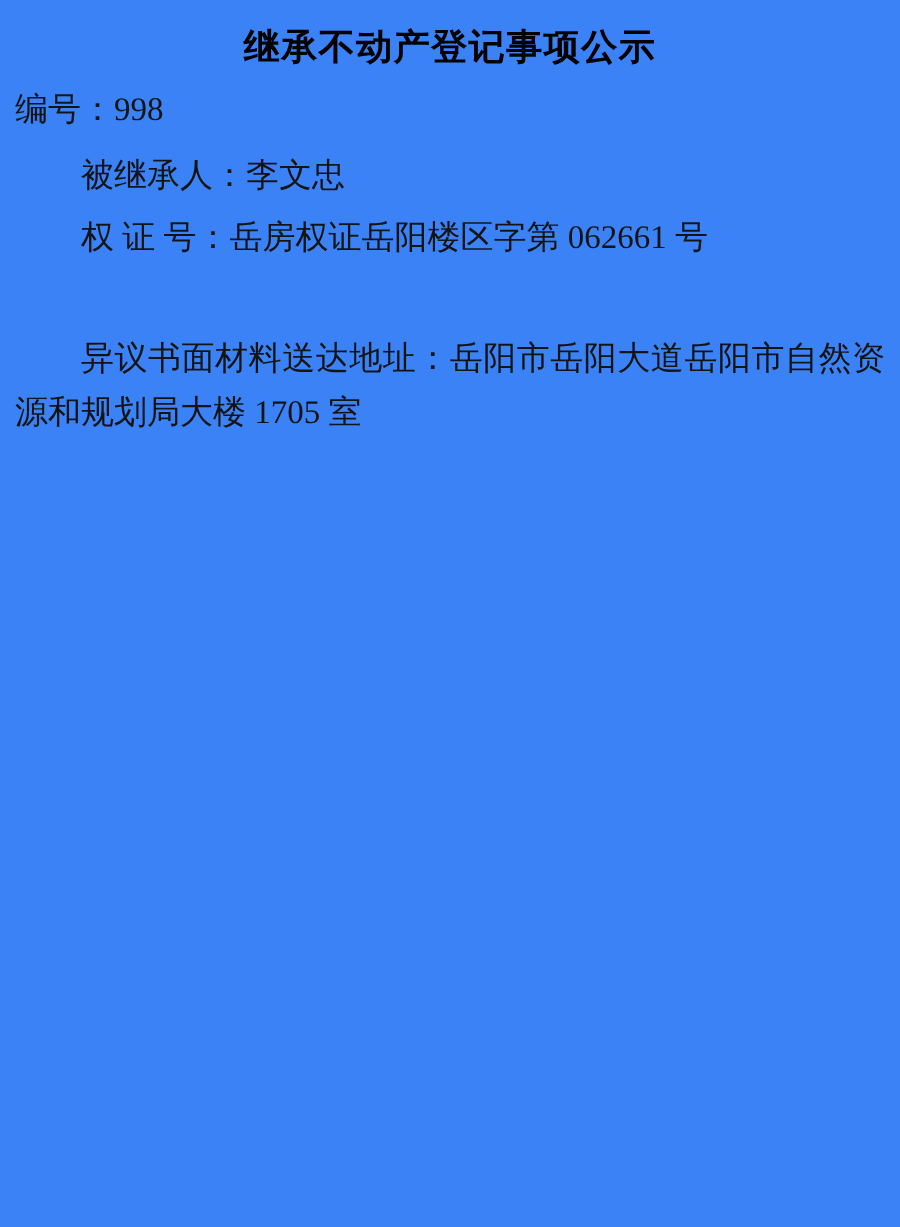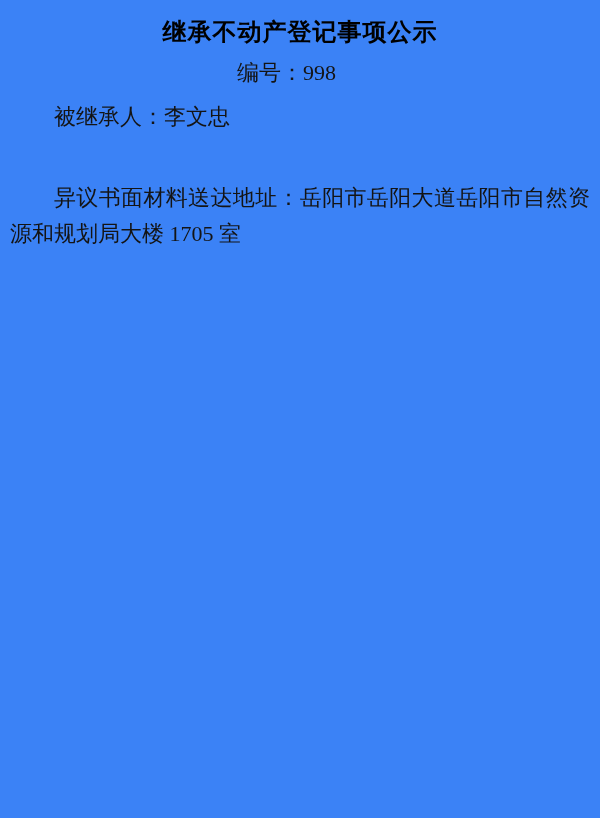--- a/index.html
+++ b/index.html
@@ -26,21 +26,21 @@
     font-family: "Liberation Sans", "DejaVu Sans", sans-serif;
     font-weight: 700;
     font-size: 24px;
     line-height: 32px;
     color: #000000;
     letter-spacing: 1px;
   }
   .doc-no {
     margin-top: 10px;
     line-height: 30px;
-    text-align: center;
+    text-align: left;
     padding-right: 27px;
     white-space: pre-wrap;
   }
   .para-main {
     margin: 45px 0 0 0;
     line-height: 35px;
     text-align: justify;
     text-indent: 2em;
   }
   .details {
@@ -71,20 +71,21 @@
 
 <div class="page">
 
   <h1 class="title">继承不动产登记事项公示</h1>
 
   <div class="doc-no">编号：998</div>
 
 
   <div class="details">
     <p>被继承人：李文忠</p>
+    <p>权 证 号：岳房权证岳阳楼区字第 062661 号</p>
   </div>
 
   <div class="objection">
     <p class="wrap">异议书面材料送达地址：岳阳市岳阳大道岳阳市自然资源和规划局大楼 1705 室</p>
   </div>
 
   <div class="footer">
     
     
   </div>

